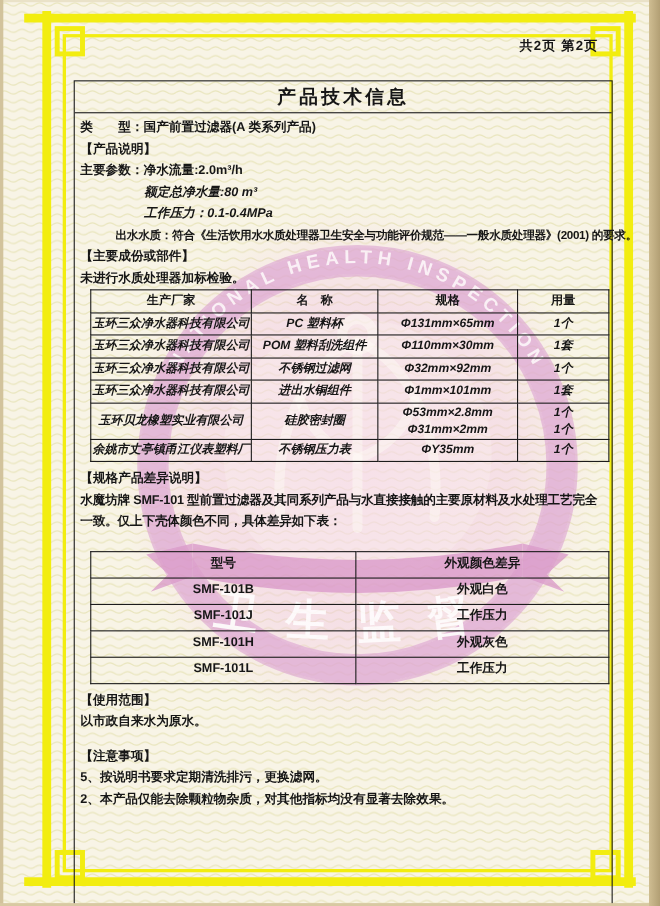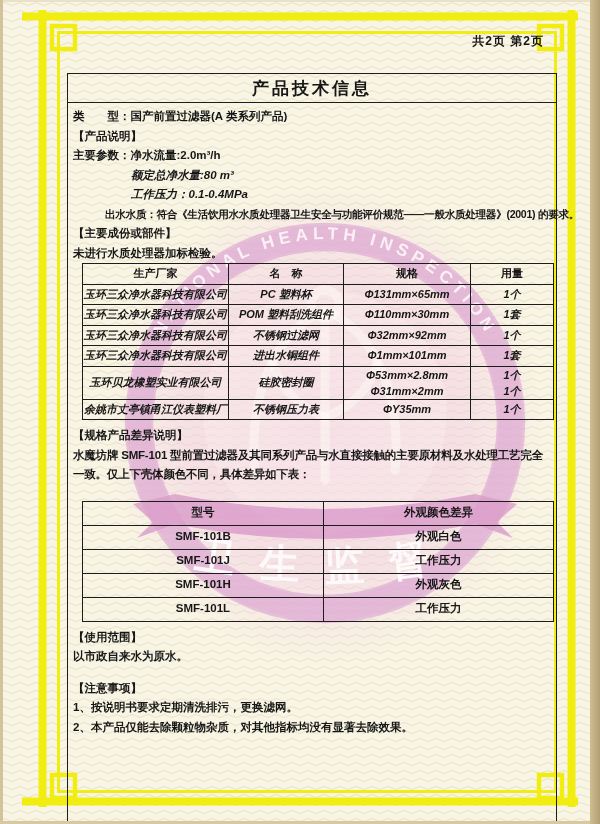--- a/index.html
+++ b/index.html
@@ -218,21 +218,21 @@
         <td>工作压力</td>
       </tr>
     </tbody>
       </table>
 
     <div class="gap6"></div>
     <div class="line">【使用范围】</div>
     <div class="line">以市政自来水为原水。</div>
     <div class="gap12"></div>
     <div class="line">【注意事项】</div>
-    <div class="line">1、按说明书要求定期清洗排污，更换滤网。</div>
+    <div class="line">5、按说明书要求定期清洗排污，更换滤网。</div>
     <div class="line">2、本产品仅能去除颗粒物杂质，对其他指标均没有显著去除效果。</div>
   </div>
 </div>
 
 <div class="abs edge-top"></div>
 <div class="abs edge-left"></div>
 <div class="abs edge-bottom"></div>
 <div class="abs edge-right"></div>
 
 </body></html>

